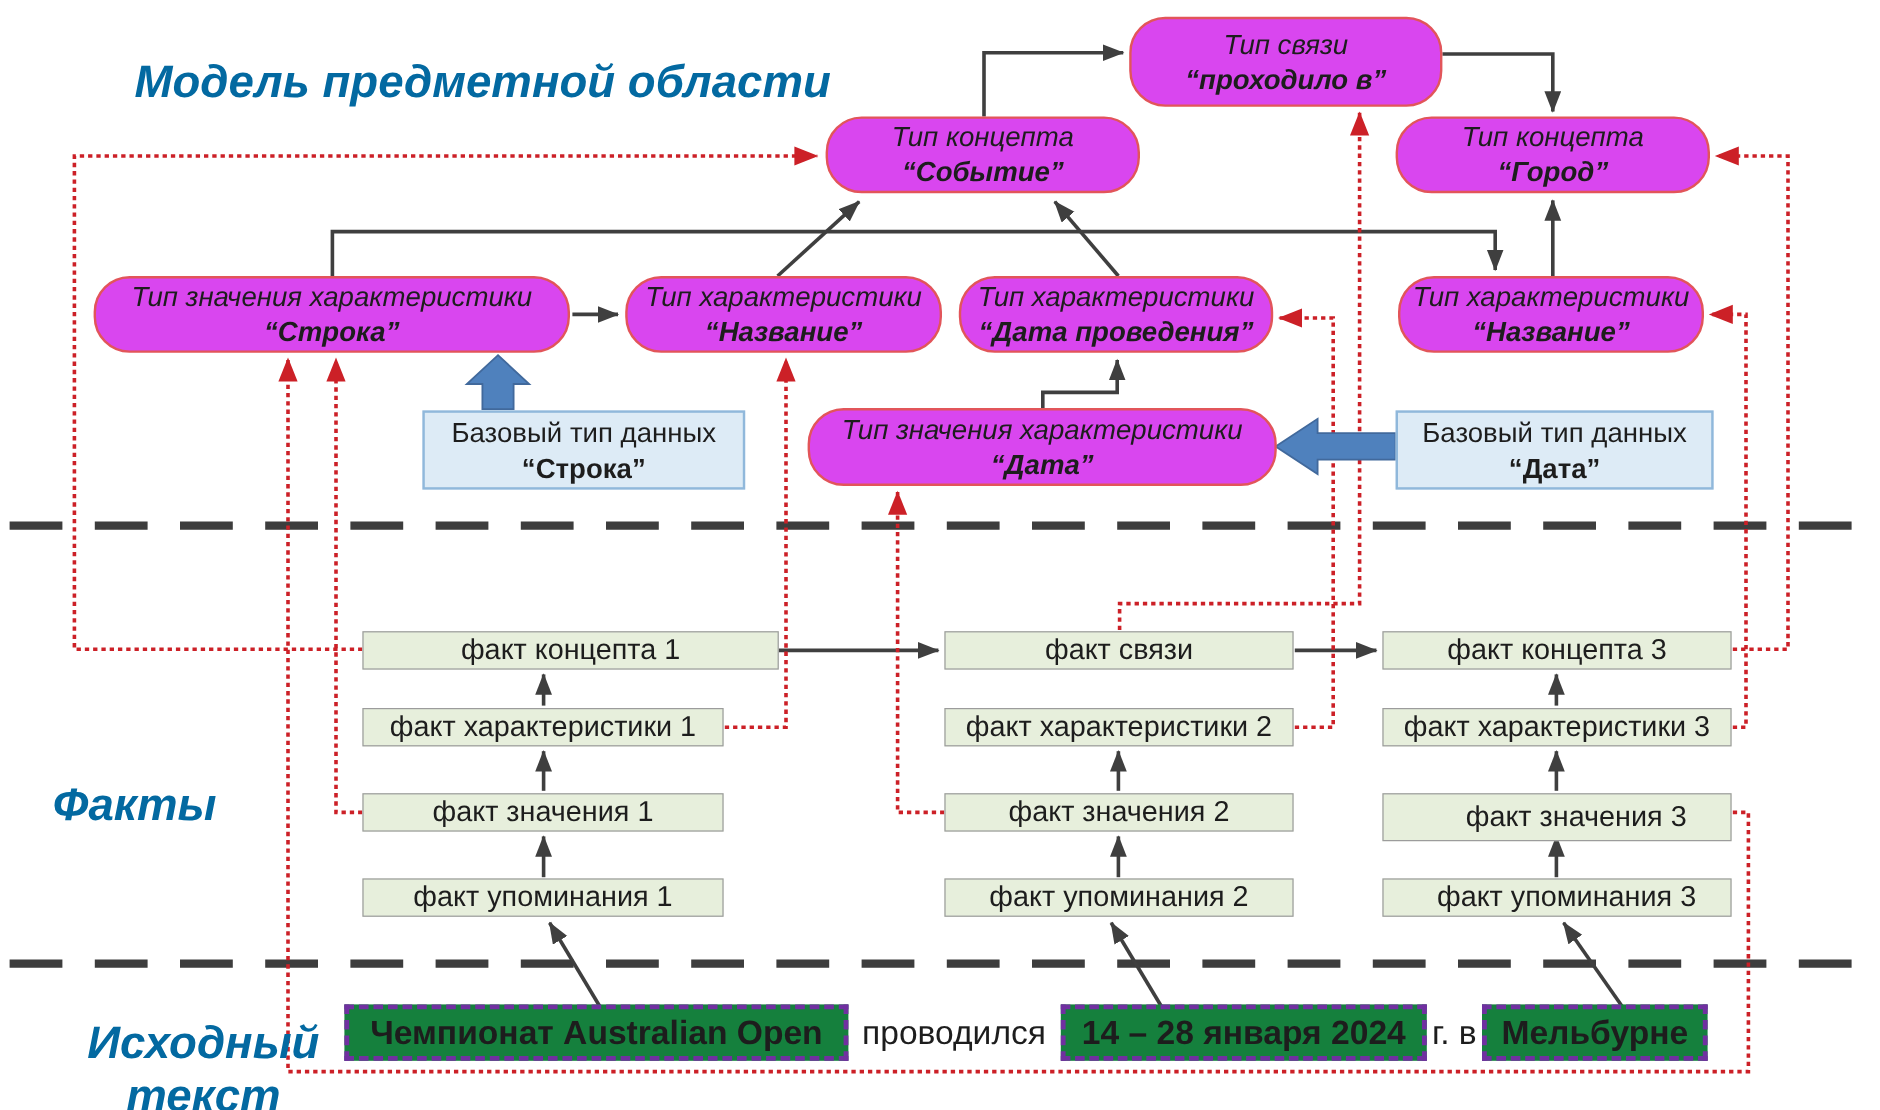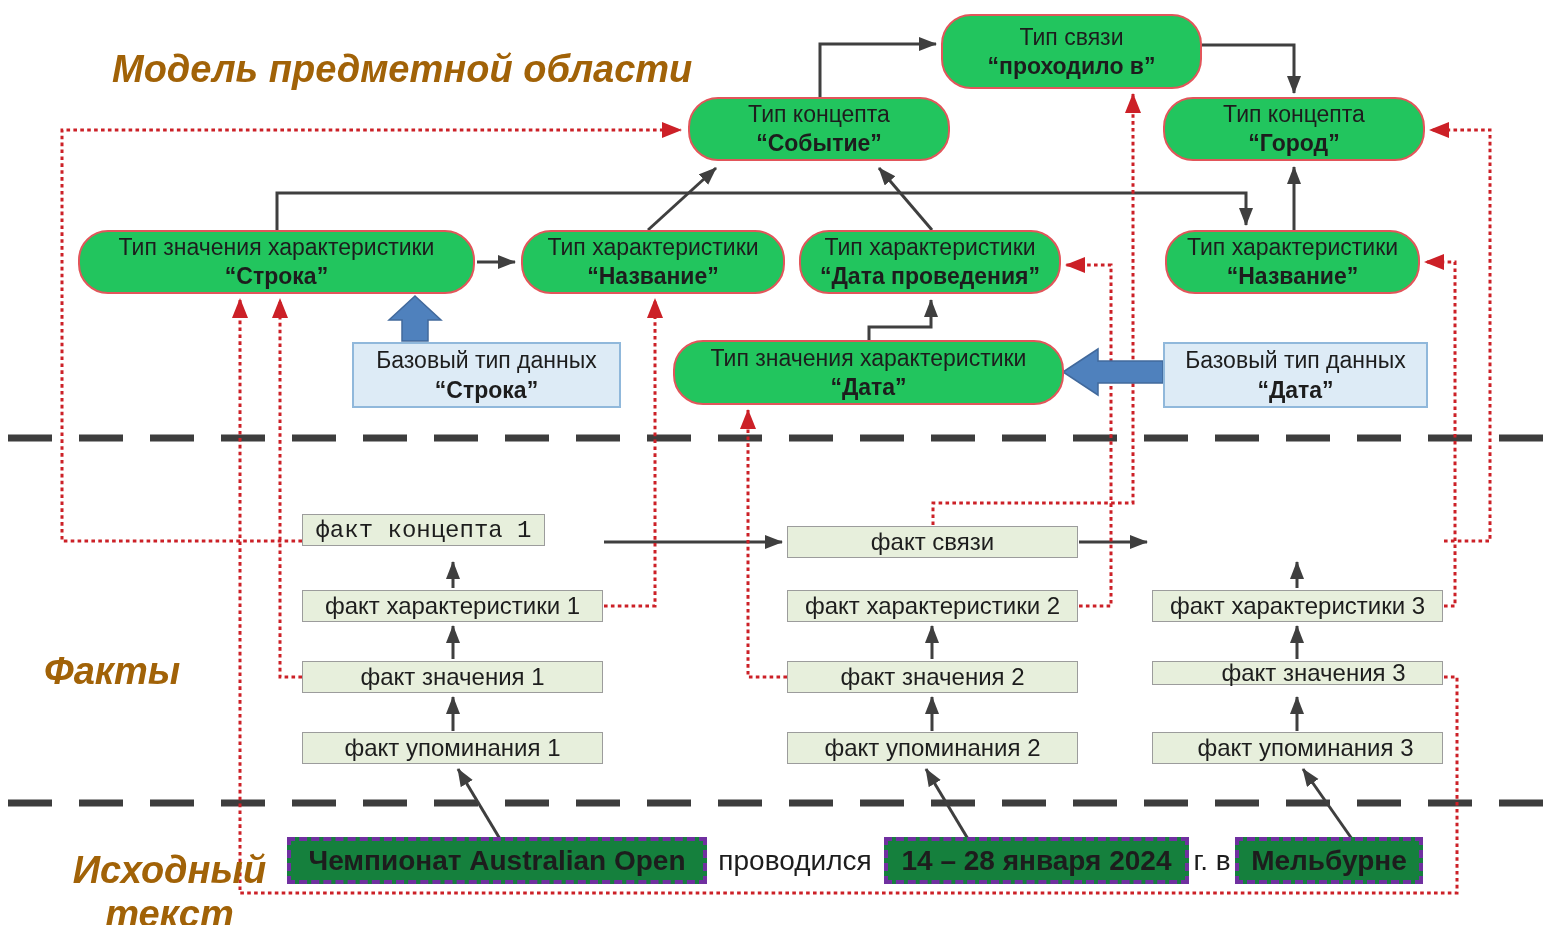--- a/index.html
+++ b/index.html
@@ -2,28 +2,28 @@
 <html><head>
 <meta charset="utf-8">
 <style>
   html,body{margin:0;padding:0;background:#ffffff;}
   body{width:1567px;height:925px;position:relative;overflow:hidden;
        font-family:"Liberation Sans","DejaVu Sans",sans-serif;color:#1d1d1d;}
   #stage{position:absolute;left:0;top:0;width:1567px;height:925px;}
   #connectors{position:absolute;left:0;top:0;z-index:1;}
   .box{position:absolute;z-index:2;display:flex;flex-direction:column;
        align-items:center;justify-content:center;text-align:center;box-sizing:border-box;}
-  .tbox{background:#22c55e;border:2px solid #E2555A;border-radius:30px;
-        font-size:23px;line-height:29px;}
+  .tbox{background:#d946ef;border:2px solid #E2555A;border-radius:30px;
+        font-size:23px;line-height:29px;font-style:italic;}
   .tbox .l2{font-weight:bold;}
   .bbox{background:#DDEBF6;border:2px solid #90B8DB;font-size:23px;line-height:30px;}
   .bbox .l2{font-weight:bold;}
   .fbox{background:#E7EFDC;border:1.5px solid #9C9C9C;font-size:24px;}
   .title{position:absolute;z-index:2;font-weight:bold;font-style:italic;
-         font-size:38px;color:#a16207;}
+         font-size:38px;color:#0369a1;}
   .src-label{text-align:center;line-height:44px;}
   .frag{position:absolute;z-index:2;display:flex;align-items:center;justify-content:center;
         border:4px dashed #7030A0;font-size:28px;font-weight:bold;box-sizing:border-box;
         background:#15803d;}
   .sword{position:absolute;z-index:2;display:flex;align-items:center;justify-content:center;
          font-size:28px;height:44px;}
 </style>
 </head>
 <body>
 
@@ -130,32 +130,33 @@
 </div>
 <div class="box bbox" style="left:352px;top:342px;width:269px;height:66px;">
   <div class="l1">Базовый тип данных</div>
   <div class="l2">“Строка”</div>
 </div>
 <div class="box bbox" style="left:1163px;top:342px;width:265px;height:66px;">
   <div class="l1">Базовый тип данных</div>
   <div class="l2">“Дата”</div>
 </div>
 
-<div class="box fbox" style="left:302px;top:514px;width:243px;height:32px;font-family:Liberation Mono, monospace;">факт концепта 1</div>
+<div class="box fbox" style="left:302px;top:526px;width:347px;height:32px;">факт концепта 1</div>
 <div class="box fbox" style="left:302px;top:590px;width:301px;height:32px;">факт характеристики 1</div>
 <div class="box fbox" style="left:302px;top:661px;width:301px;height:32px;">факт значения 1</div>
 <div class="box fbox" style="left:302px;top:732px;width:301px;height:32px;">факт упоминания 1</div>
 
 <div class="box fbox" style="left:787px;top:526px;width:291px;height:32px;">факт связи</div>
 <div class="box fbox" style="left:787px;top:590px;width:291px;height:32px;">факт характеристики 2</div>
 <div class="box fbox" style="left:787px;top:661px;width:291px;height:32px;">факт значения 2</div>
 <div class="box fbox" style="left:787px;top:732px;width:291px;height:32px;">факт упоминания 2</div>
 
+<div class="box fbox" style="left:1152px;top:526px;width:291px;height:32px;">факт концепта 3</div>
 <div class="box fbox" style="left:1152px;top:590px;width:291px;height:32px;text-align:right;">факт характеристики 3</div>
-<div class="box fbox" style="left:1152px;top:661px;width:291px;height:24px;padding-left:32px;">факт значения 3</div>
+<div class="box fbox" style="left:1152px;top:661px;width:291px;height:40px;padding-left:32px;">факт значения 3</div>
 <div class="box fbox" style="left:1152px;top:732px;width:291px;height:32px;padding-left:16px;">факт упоминания 3</div>
 
 <div class="frag" style="left:287px;top:837px;width:420px;height:47px;">Чемпионат Australian Open</div>
 <div class="sword" style="left:707px;top:839px;width:176px;">проводился</div>
 <div class="frag" style="left:884px;top:837px;width:305px;height:47px;">14 – 28 января 2024</div>
 <div class="sword" style="left:1190px;top:839px;width:44px;">г. в</div>
 <div class="frag" style="left:1235px;top:837px;width:188px;height:47px;">Мельбурне</div>
 
 </div>
 

